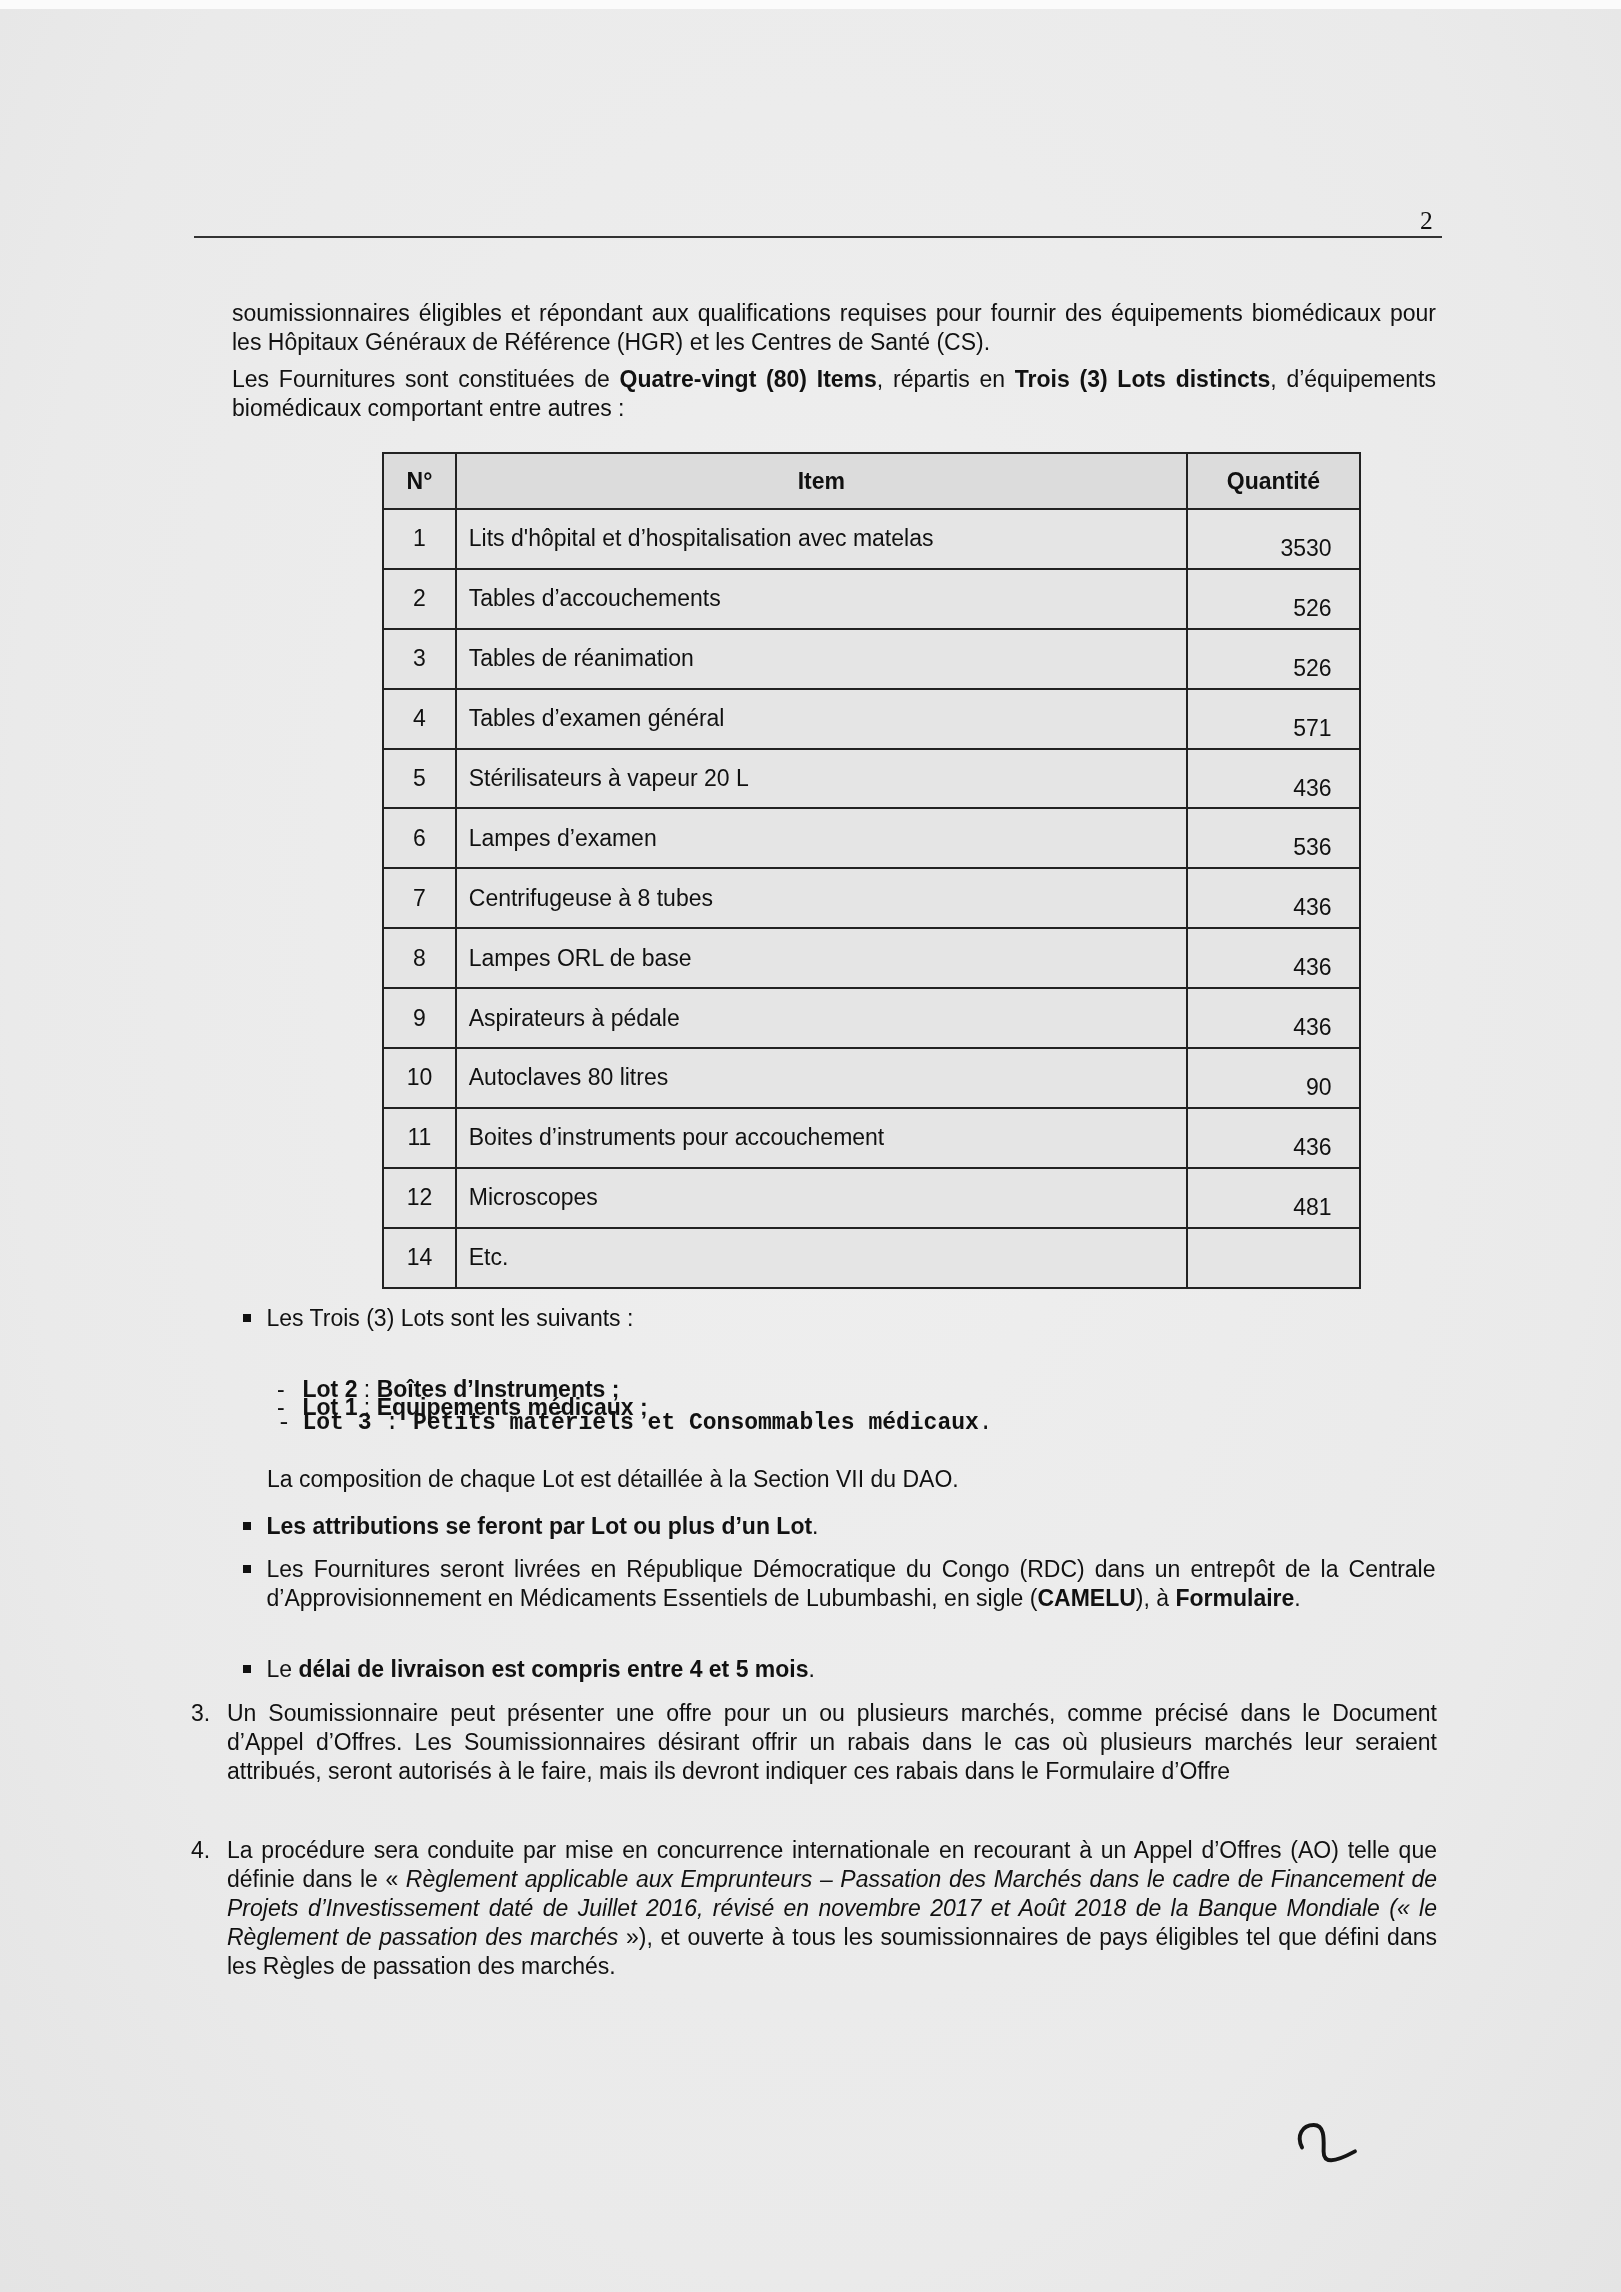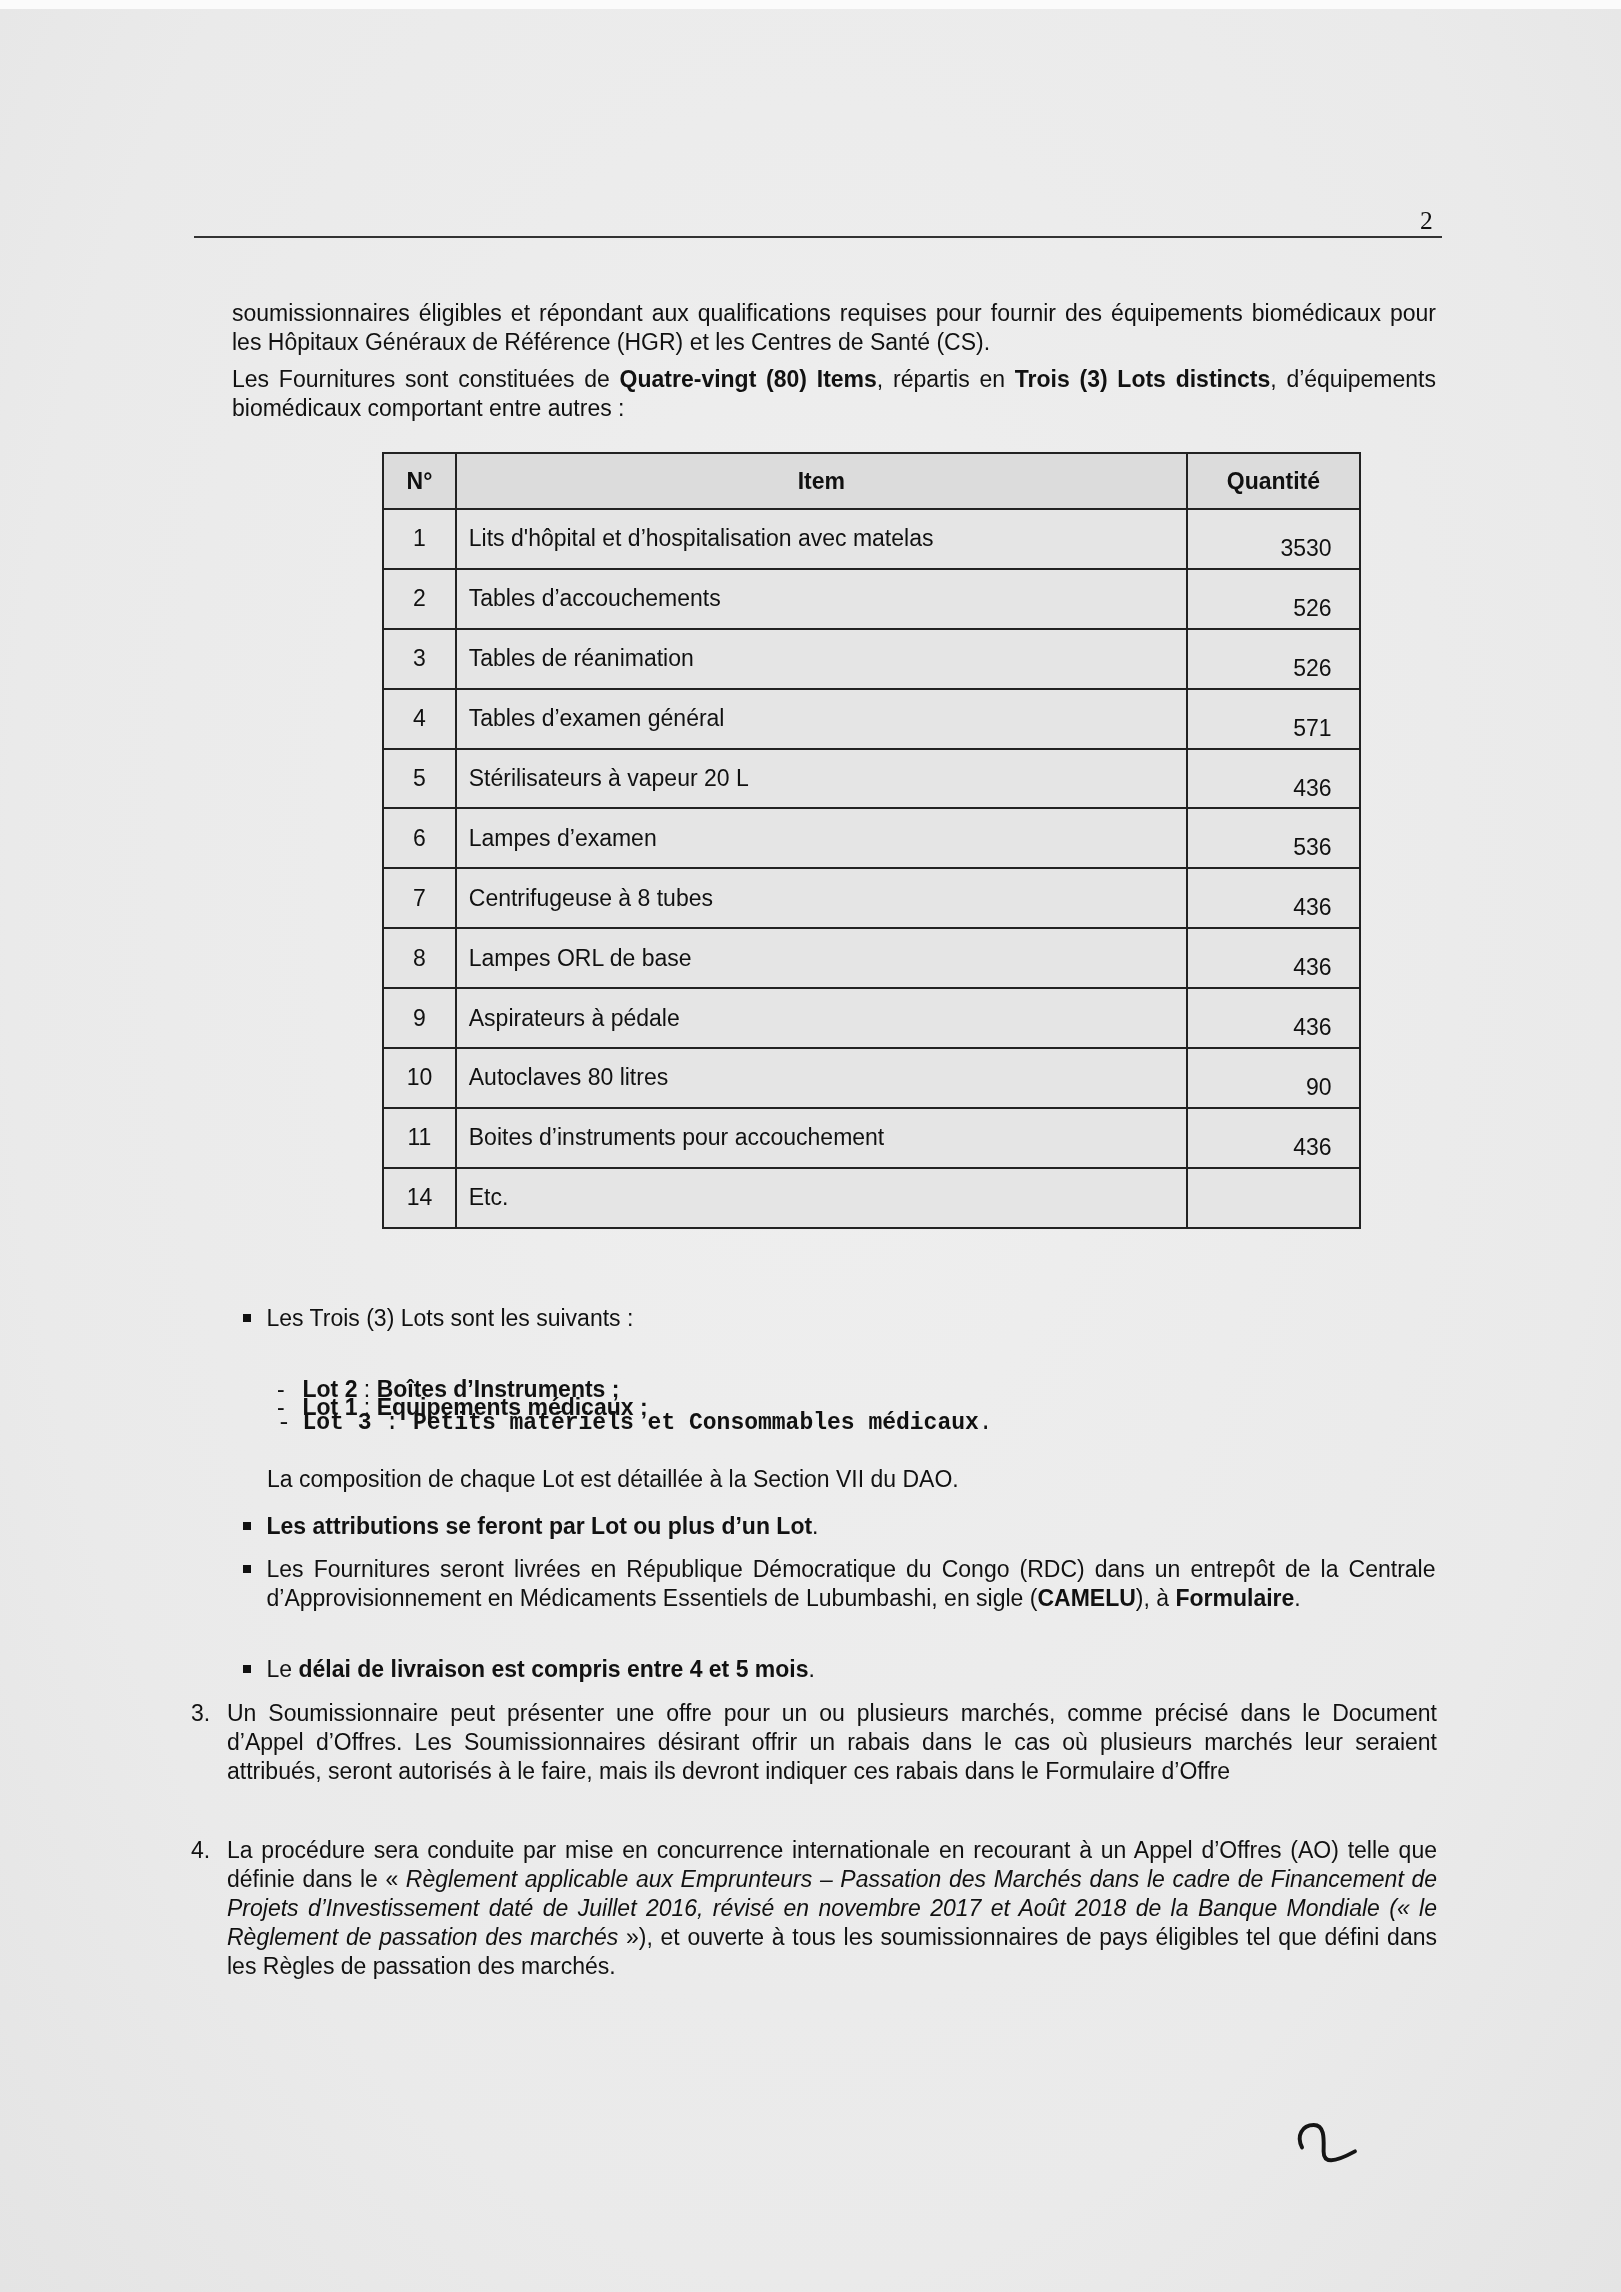--- a/index.html
+++ b/index.html
@@ -202,20 +202,25 @@
       <td class="col-no">10</td>
       <td class="col-item">Autoclaves 80 litres</td>
       <td class="col-qty">90</td>
     </tr>
     <tr>
       <td class="col-no">11</td>
       <td class="col-item">Boites d’instruments pour accouchement</td>
       <td class="col-qty">436</td>
     </tr>
     <tr>
+      <td class="col-no">12</td>
+      <td class="col-item">Microscopes</td>
+      <td class="col-qty">481</td>
+    </tr>
+    <tr>
       <td class="col-no">14</td>
       <td class="col-item">Etc.</td>
       <td class="col-qty"></td>
     </tr>
   </tbody>
 </table>
 
 <div class="bullet-row" style="top:1304px;">
   <span class="bullet-square"></span>
   <span class="bullet-text">Les Trois (3) Lots sont les suivants :</span>

